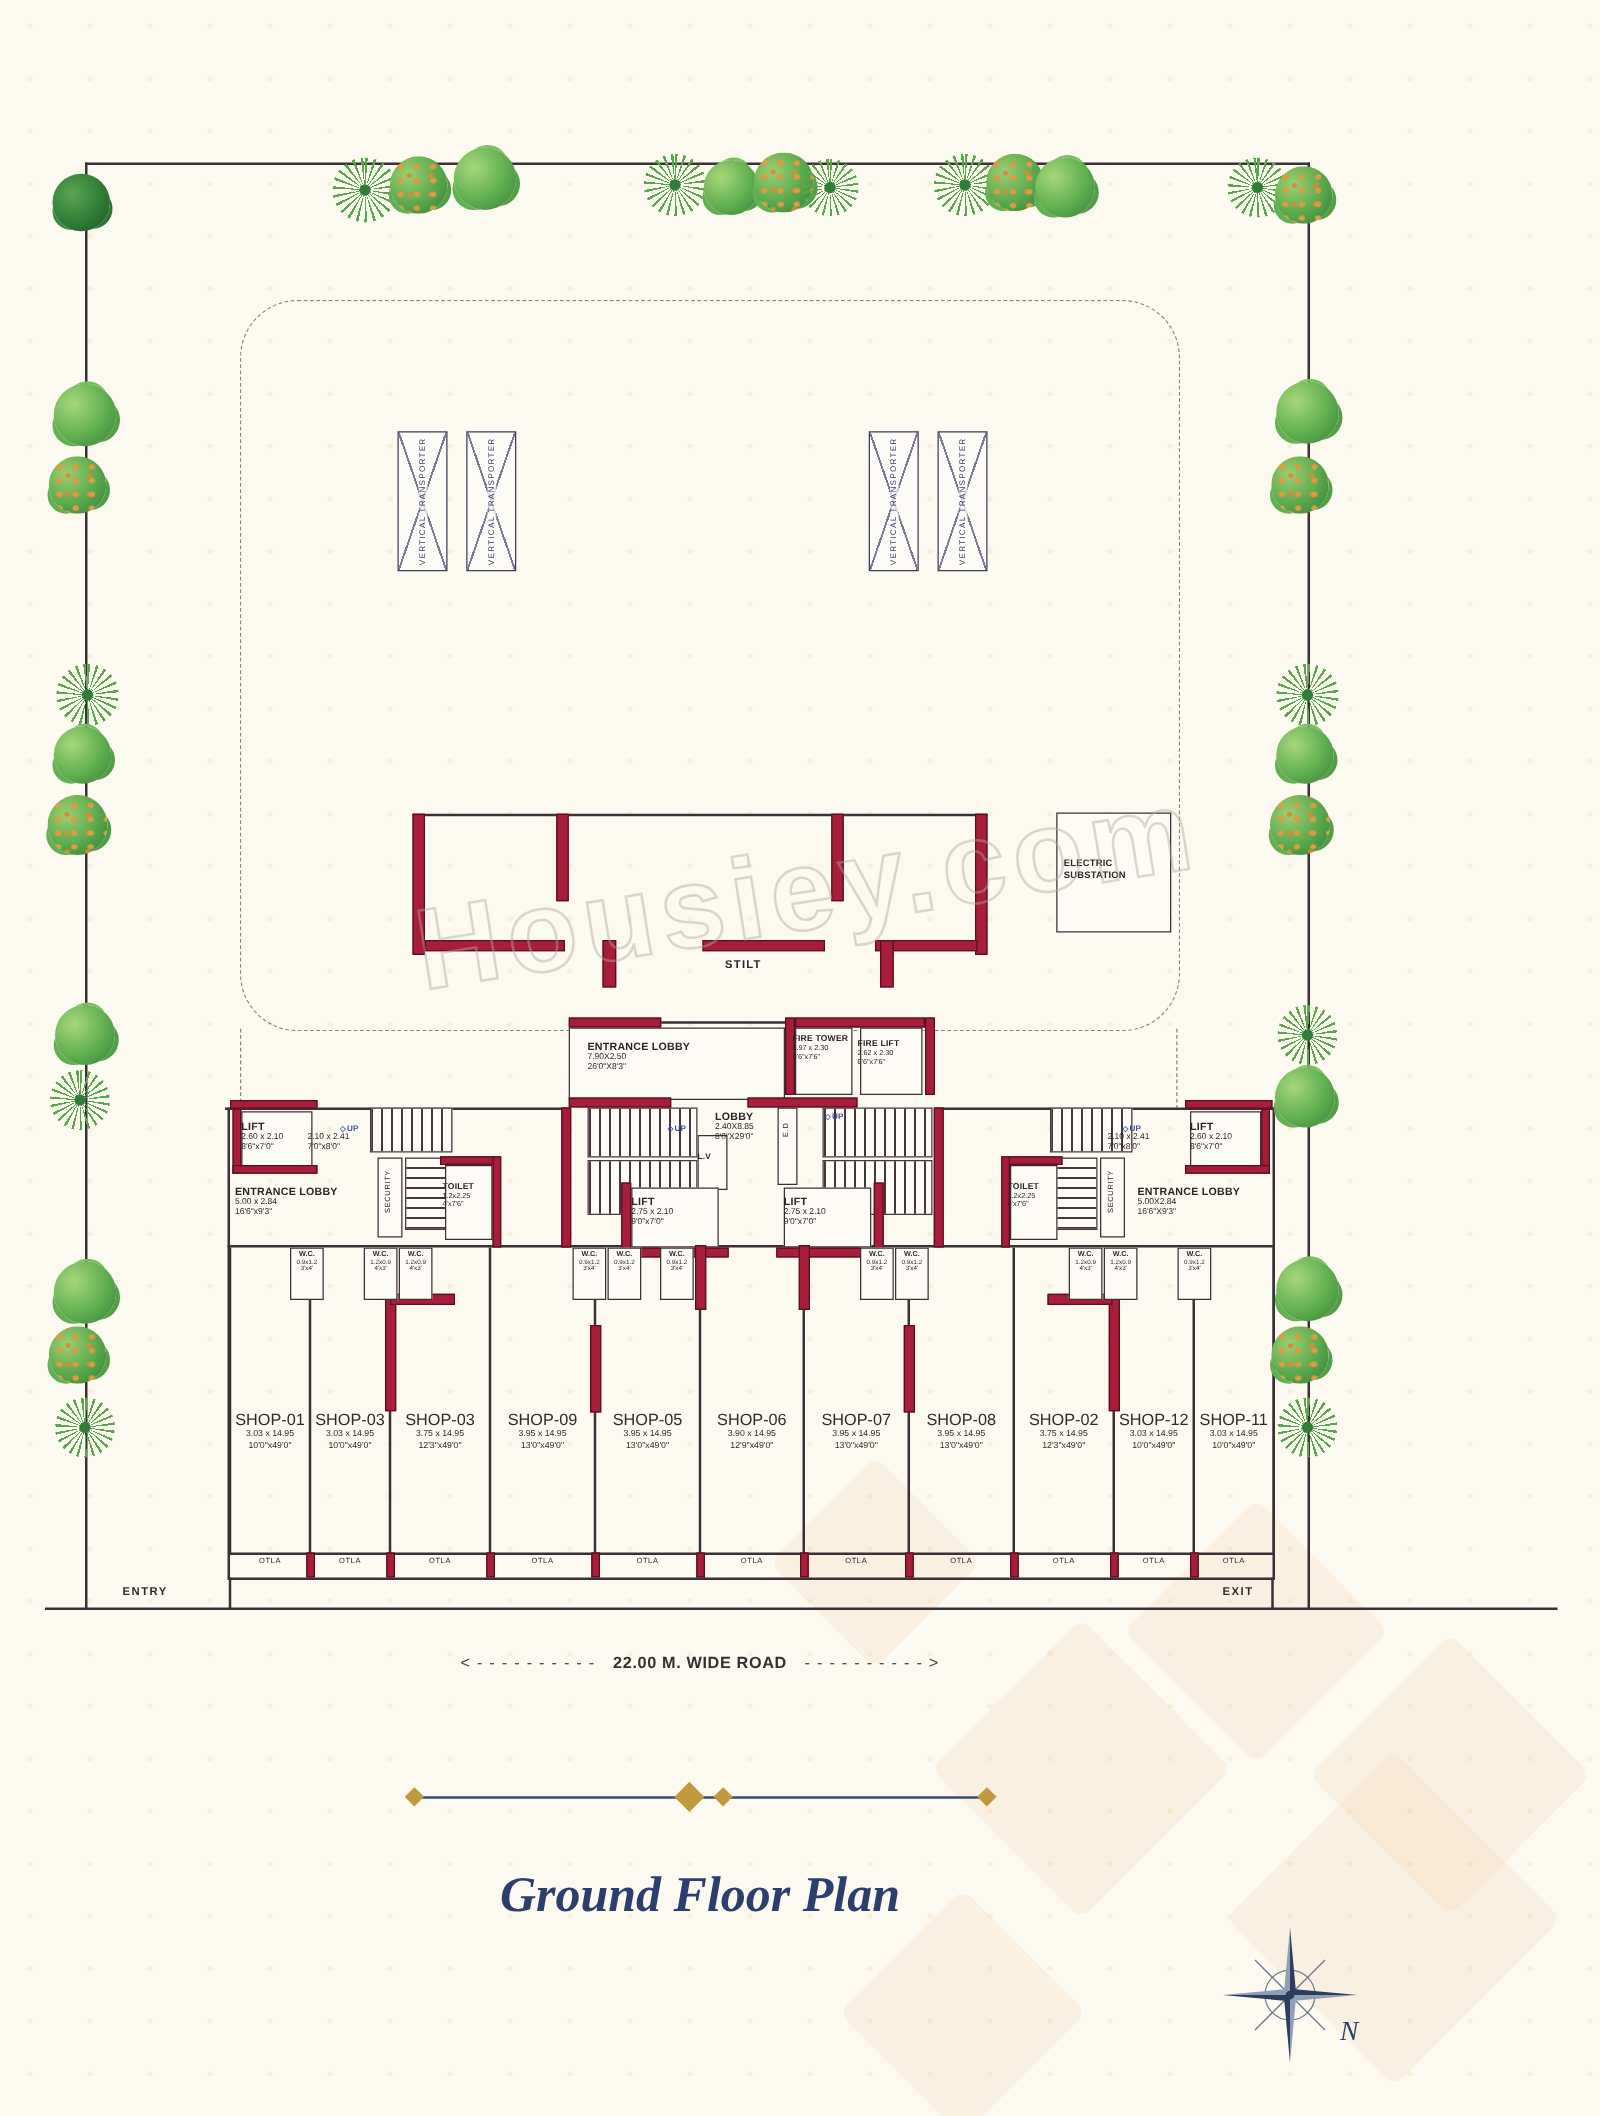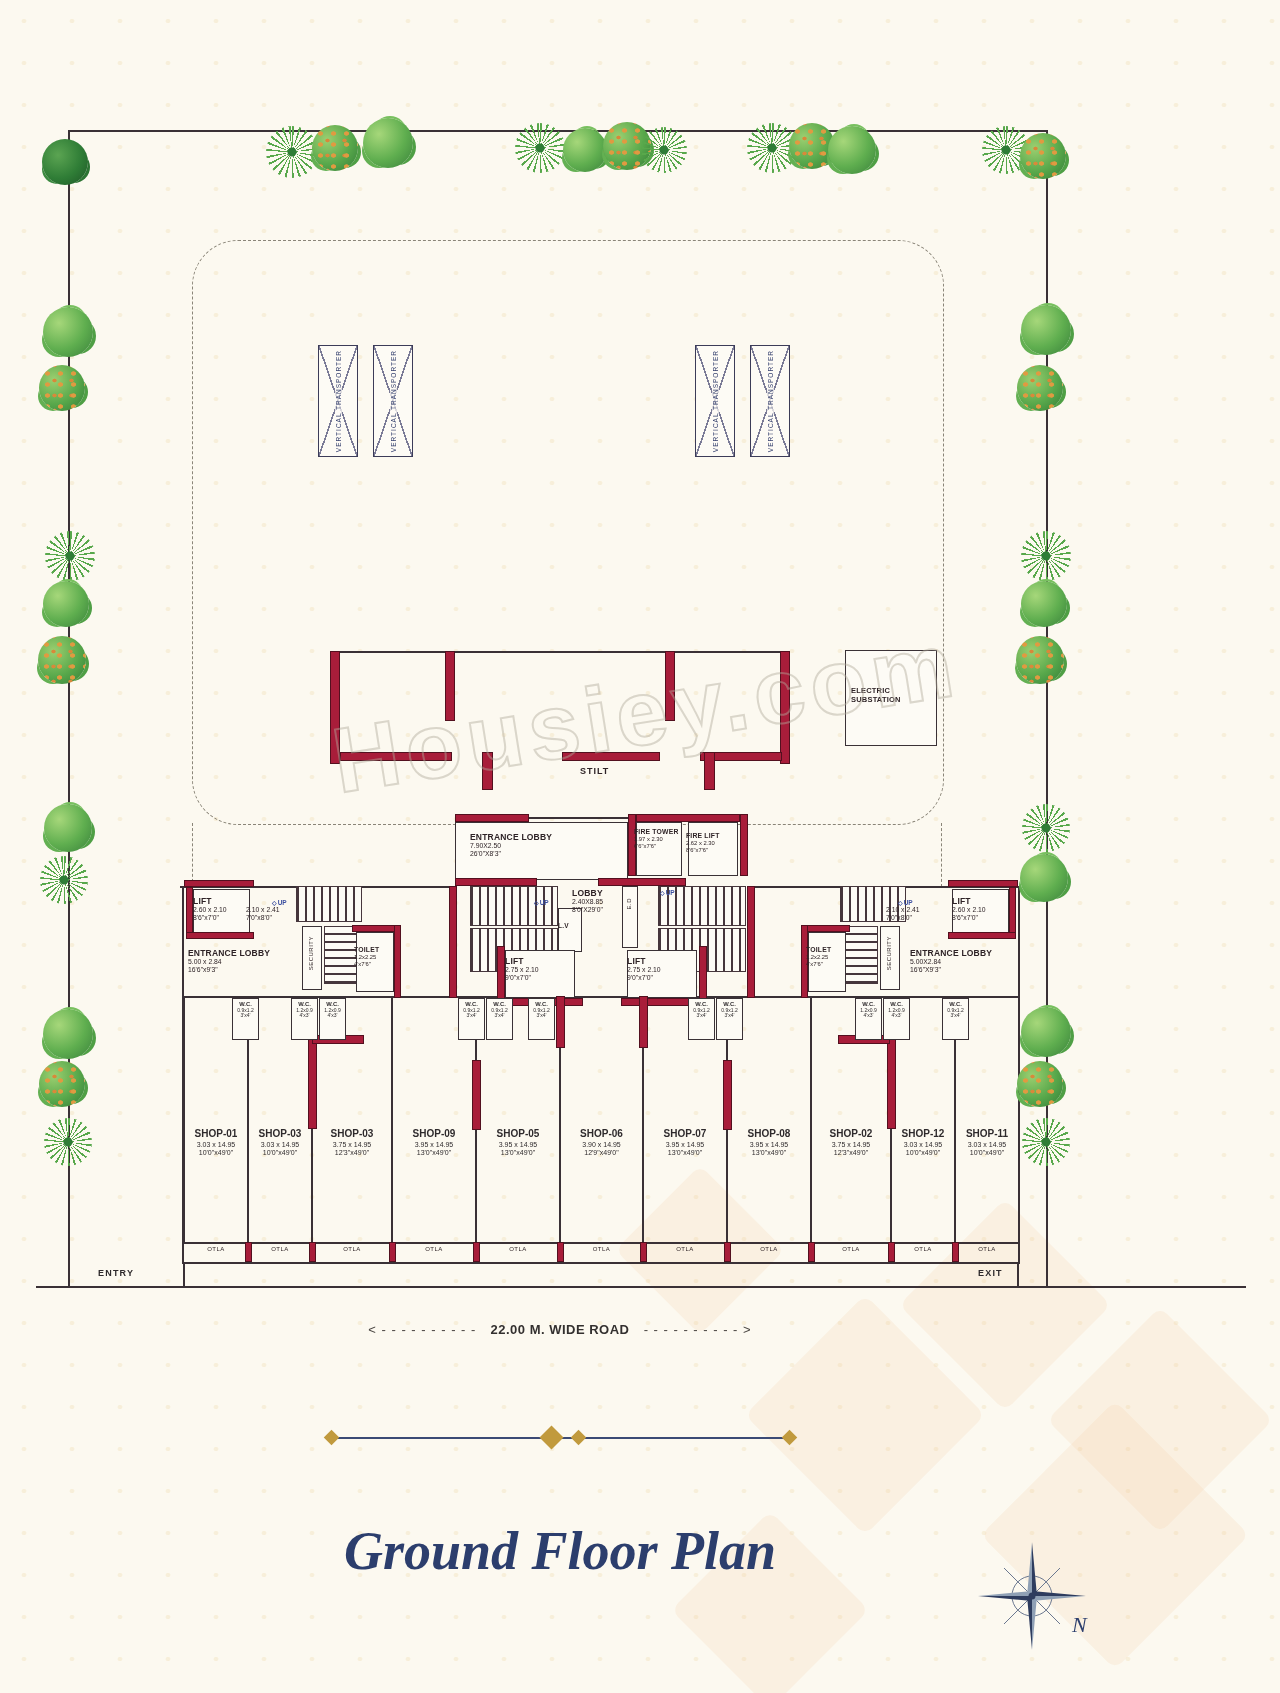--- a/index.html
+++ b/index.html
@@ -33,21 +33,21 @@
   .transporter{position:absolute;width:40px;height:112px;border:1.6px solid #3c3c58;box-sizing:border-box;z-index:4;
     background:
       linear-gradient(to top right,rgba(0,0,0,0) calc(50% - .8px),#7a7a96 calc(50% - .8px) calc(50% + .8px),rgba(0,0,0,0) calc(50% + .8px)),
       linear-gradient(to bottom right,rgba(0,0,0,0) calc(50% - .8px),#7a7a96 calc(50% - .8px) calc(50% + .8px),rgba(0,0,0,0) calc(50% + .8px)),
       #fdfbf5;
     display:flex;align-items:center;justify-content:center;}
   .transporter span{writing-mode:vertical-rl;transform:rotate(180deg);font-size:6.5px;color:#35406e;
     letter-spacing:1px;background:rgba(253,251,245,.75);padding:2px 0;}
   
   .shoplab{position:absolute;top:1128px;text-align:center;z-index:6;line-height:1.25;}
-  .shoplab .nm{display:block;font-size:10px;font-weight:bold;}
+  .shoplab .nm{display:block;font-size:13px;font-weight:normal;}
   .shoplab .d1,.shoplab .d2{display:block;font-size:7px;}
   .otlalab{position:absolute;top:1246px;text-align:center;z-index:6;font-size:6px;letter-spacing:.5px;color:#2e2326;}
   .wc{position:absolute;width:27px;height:42px;border:1.3px solid #3a3136;background:#fdfbf5;box-sizing:border-box;
       z-index:5;text-align:center;line-height:1.15;padding-top:2px;}
   .wc .nm{display:block;font-size:5.8px;font-weight:bold;}
   .wc .d1,.wc .d2{display:block;font-size:5px;}
   
   .tree{position:absolute;border-radius:50%;z-index:8;}
   .t-bushl{background:radial-gradient(circle at 32% 32%,#a6d77a,#5fae4f 55%,#38803a 100%);
     box-shadow:10px 4px 0 -7px #4f9f45,-9px 8px 0 -8px #63b052,2px -10px 0 -8px #78c05f;}
@@ -64,21 +64,21 @@
       repeating-conic-gradient(#58a84b 0deg 5deg,rgba(255,255,255,0) 5deg 16deg);}
   
   .entrytext{position:absolute;z-index:6;font-size:9px;font-weight:bold;letter-spacing:1.2px;color:#2e2a2c;}
   .road{position:absolute;left:310px;top:1322px;width:500px;text-align:center;z-index:6;
         font-size:13px;font-weight:bold;color:#33302f;letter-spacing:.5px;}
   .road .dash{font-weight:normal;color:#4a4642;letter-spacing:1px;}
   .divider-line{position:absolute;left:330px;top:1437px;width:460px;height:2px;background:#3b4a75;z-index:6;}
   .gdiamond{position:absolute;background:#c19a3d;transform:rotate(45deg);z-index:7;}
   .title{position:absolute;left:0;top:1492px;width:1120px;text-align:center;z-index:6;
          font-family:"Liberation Serif",serif;font-style:italic;font-weight:700;
-         font-size:54px;color:#2c3e6d;margin-top:28px;}
+         font-size:40px;color:#2c3e6d;}
   .compass{position:absolute;left:972px;top:1536px;z-index:6;}
   .compass-n{position:absolute;left:1072px;top:1612px;z-index:7;font-family:"Liberation Serif",serif;
              font-style:italic;font-size:22px;color:#2c3e6d;}
   .watermark{position:absolute;left:330px;top:660px;z-index:9;transform:rotate(-9deg);
     font-size:92px;font-weight:bold;letter-spacing:6px;color:rgba(0,0,0,0);
     -webkit-text-stroke:2px rgba(178,170,156,.45);pointer-events:none;}
   .wm-shape{position:absolute;background:#f7cfa4;opacity:.2;transform:rotate(45deg);border-radius:10px;z-index:1;}
 </style>
 </head>
 <body>

